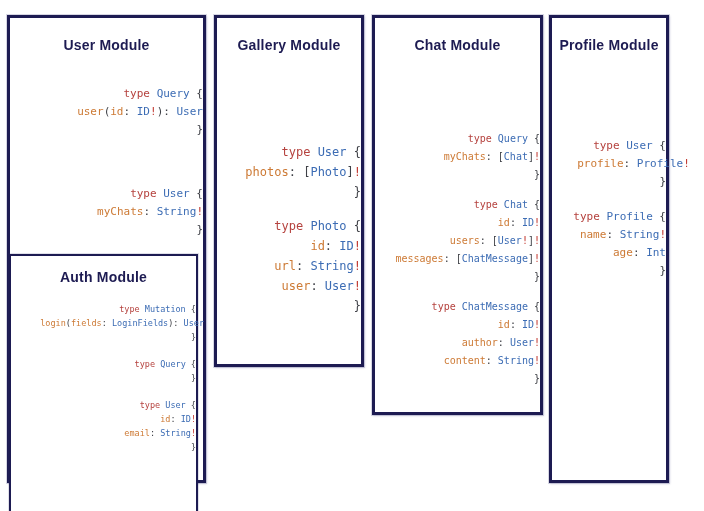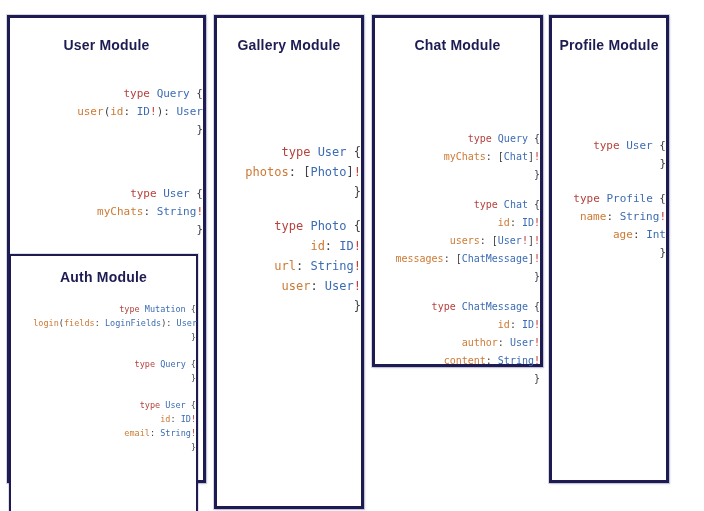--- a/index.html
+++ b/index.html
@@ -11,22 +11,22 @@
   }
   .canvas{position:absolute;inset:0;}
   .panel{
     position:absolute;
     background:#ffffff;
     border:3px solid var(--navy,#1d1b52);
     box-sizing:border-box;
     box-shadow:0 0 0 1px rgba(45,45,110,0.18), 1px 1px 2px rgba(45,45,110,0.20);
   }
   .panel-user   {left:7px;  top:15px; width:199px; height:468px;}
-  .panel-gallery{left:214px;top:15px; width:150px; height:494px;}
-  .panel-chat   {left:372px;top:15px; width:171px; height:352px;}
+  .panel-gallery{left:214px;top:15px; width:150px; height:352px;}
+  .panel-chat   {left:372px;top:15px; width:171px; height:400px;}
   .panel-profile{left:549px;top:15px; width:120px; height:468px;}
   .panel-auth{
     left:-1px; top:236px; width:189px; height:286px;
     border-width:2px;
     box-shadow:0 0 0 1px rgba(45,45,110,0.15);
   }
   .panel-title{
     margin:16px 4px 0 4px;
     text-align:center;
     font-size:14px;
@@ -45,21 +45,21 @@
   .code-line{white-space:pre;}
 
   .panel-user    > .code{margin-top:29px;padding-left:20px;font-size:11px;line-height:18px;}
   .panel-user    > .code .code-block{margin-bottom:46px;}
   .panel-gallery > .code{margin-top:86px;padding-left:12px;font-size:12px;line-height:20px;}
   .panel-gallery > .code .code-block{margin-bottom:14px;}
   .panel-chat    > .code{margin-top:74px;padding-left:8px; font-size:10px;line-height:18px;}
   .panel-chat    > .code .code-block{margin-bottom:12px;}
   .panel-profile > .code{margin-top:81px;padding-left:12px;font-size:11px;line-height:18px;}
   .panel-profile > .code .code-block{margin-bottom:17px;}
-  .panel-auth    > .code{margin-top:16px;padding-left:12px;font-size:8.5px;line-height:14px;}
+  .panel-auth    > .code{margin-top:16px;padding-left:19px;font-size:8.5px;line-height:14px;}
   .panel-auth    > .code .code-block{margin-bottom:13px;}
 
   .tok-k{color:var(--keyword,#b5423e);}
   .tok-t{color:var(--type,#3c6cb4);}
   .tok-f{color:var(--field,#cd7a35);}
   .tok-p{color:var(--punct,#3f4147);}
   .tok-b{color:var(--bang,#c23a31);}
 </style>
 </head>
 <body>
@@ -96,18 +96,18 @@
     <div class="code">
         <pre class="code-block"><div class="code-line"><span class="tok-k">type </span><span class="tok-t">Query</span><span class="tok-p"> {</span></div><div class="code-line"><span class="tok-p">  </span><span class="tok-f">myChats</span><span class="tok-p">: [</span><span class="tok-t">Chat</span><span class="tok-p">]</span><span class="tok-b">!</span></div><div class="code-line"><span class="tok-p">}</span></div></pre>
         <pre class="code-block"><div class="code-line"><span class="tok-k">type </span><span class="tok-t">Chat</span><span class="tok-p"> {</span></div><div class="code-line"><span class="tok-p">  </span><span class="tok-f">id</span><span class="tok-p">: </span><span class="tok-t">ID</span><span class="tok-b">!</span></div><div class="code-line"><span class="tok-p">  </span><span class="tok-f">users</span><span class="tok-p">: [</span><span class="tok-t">User</span><span class="tok-b">!</span><span class="tok-p">]</span><span class="tok-b">!</span></div><div class="code-line"><span class="tok-p">  </span><span class="tok-f">messages</span><span class="tok-p">: [</span><span class="tok-t">ChatMessage</span><span class="tok-p">]</span><span class="tok-b">!</span></div><div class="code-line"><span class="tok-p">}</span></div></pre>
         <pre class="code-block"><div class="code-line"><span class="tok-k">type </span><span class="tok-t">ChatMessage</span><span class="tok-p"> {</span></div><div class="code-line"><span class="tok-p">  </span><span class="tok-f">id</span><span class="tok-p">: </span><span class="tok-t">ID</span><span class="tok-b">!</span></div><div class="code-line"><span class="tok-p">  </span><span class="tok-f">author</span><span class="tok-p">: </span><span class="tok-t">User</span><span class="tok-b">!</span></div><div class="code-line"><span class="tok-p">  </span><span class="tok-f">content</span><span class="tok-p">: </span><span class="tok-t">String</span><span class="tok-b">!</span></div><div class="code-line"><span class="tok-p">}</span></div></pre>
       </div>
   </section>
 
   <section class="panel panel-profile">
     <h2 class="panel-title">Profile Module</h2>
     <div class="code">
-        <pre class="code-block"><div class="code-line"><span class="tok-k">type </span><span class="tok-t">User</span><span class="tok-p"> {</span></div><div class="code-line"><span class="tok-p">}</span></div></pre>
+        <pre class="code-block"><div class="code-line"><span class="tok-k">type </span><span class="tok-t">User</span><span class="tok-p"> {</span></div><div class="code-line"><span class="tok-p">  </span><span class="tok-f">profile</span><span class="tok-p">: </span><span class="tok-t">Profile</span><span class="tok-b">!</span></div><div class="code-line"><span class="tok-p">}</span></div></pre>
         <pre class="code-block"><div class="code-line"><span class="tok-k">type </span><span class="tok-t">Profile</span><span class="tok-p"> {</span></div><div class="code-line"><span class="tok-p">  </span><span class="tok-f">name</span><span class="tok-p">: </span><span class="tok-t">String</span><span class="tok-b">!</span></div><div class="code-line"><span class="tok-p">  </span><span class="tok-f">age</span><span class="tok-p">: </span><span class="tok-t">Int</span></div><div class="code-line"><span class="tok-p">}</span></div></pre>
       </div>
   </section>
 
 </div>
 
 </body></html>

